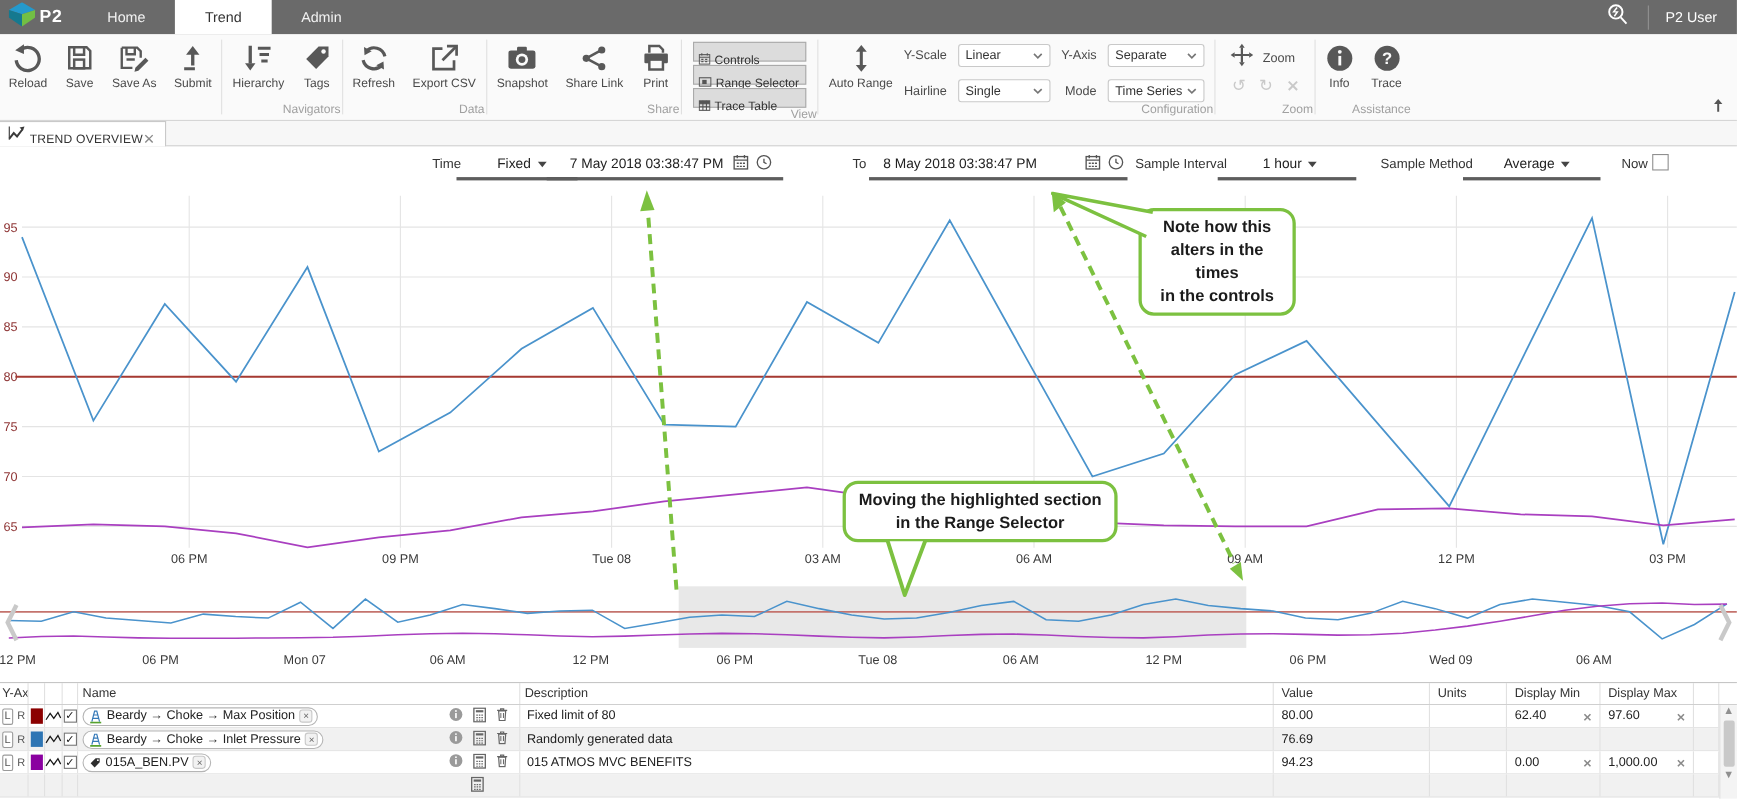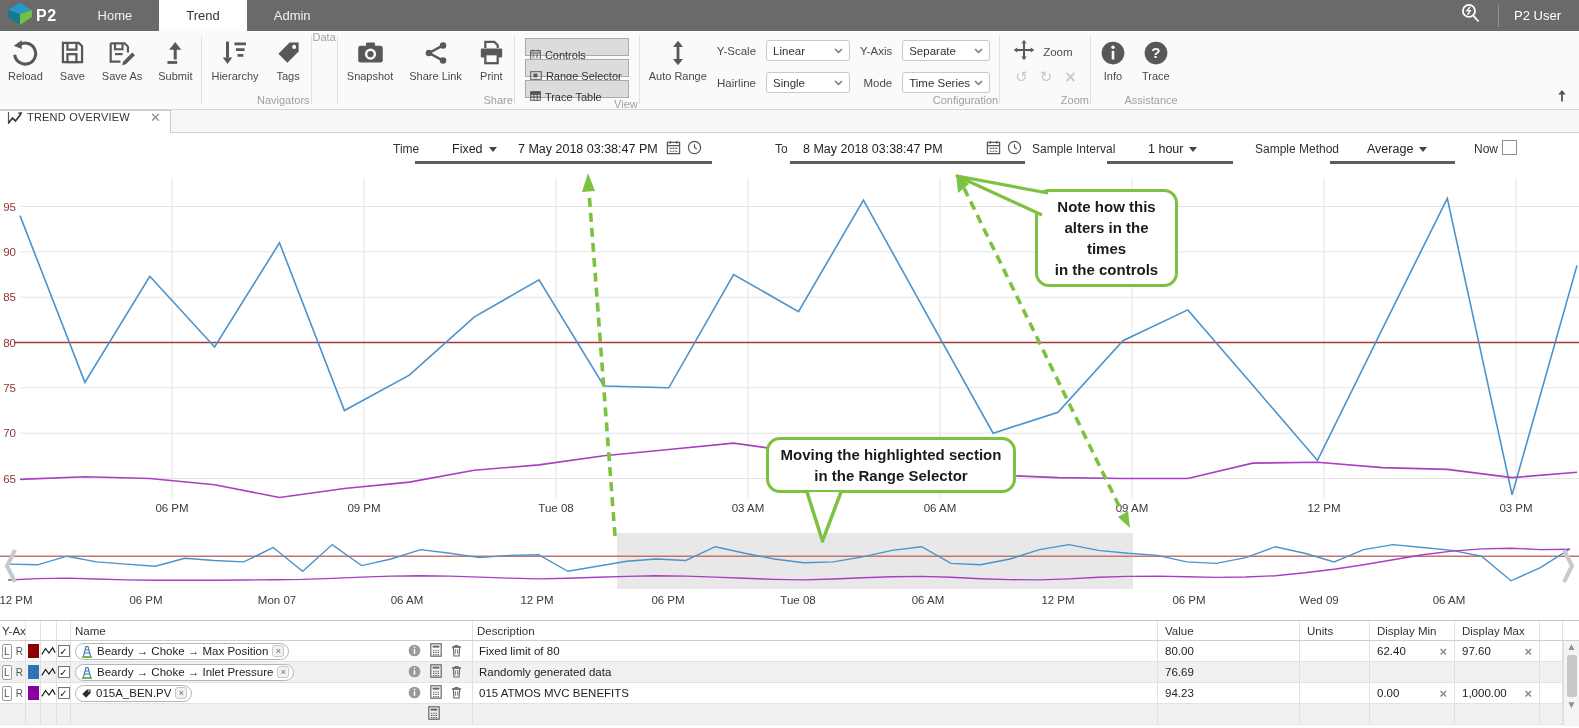--- a/index.html
+++ b/index.html
@@ -30,21 +30,21 @@
   .cfglabel{font-size:11.5px;color:#4a4a4a;text-align:right;white-space:nowrap}
   .sel{height:21px;background:#fff;border:1px solid #c9c9c9;border-radius:3px;font-size:11.5px;color:#333;display:flex;align-items:center;justify-content:space-between;padding:0 6px;cursor:pointer}
   .zoomcol{display:flex;flex-direction:column;flex:1;padding:8px 12px 0}
   .zoomtop{display:flex;align-items:center;gap:8px}
   .zoomtop .ztx{font-size:11.5px;color:#4a4a4a}
   .zoombtm{display:flex;gap:12px;margin-top:5px;padding-left:2px}
   .gray-glyph{font-family:"DejaVu Sans",sans-serif;font-size:15px;color:#c9c9c9;line-height:15px;cursor:default}
   .collapse{margin-left:auto;display:flex;align-items:flex-end;padding:0 10px 6px 0}
   
   .tabbar{position:absolute;top:110px;left:0;width:100%;height:23px;background:#f7f7f7;border-bottom:1px solid #d2d2d2;z-index:34}
-  .tab{position:absolute;left:0;top:0;width:171px;height:23px;background:#fff;border-right:1px solid #c9c9c9;border-top:1px solid #c9c9c9;display:flex;align-items:flex-start;padding:0 9px 0 7px}
+  .tab{position:absolute;left:0;top:0;width:151px;height:23px;background:#fff;border-right:1px solid #c9c9c9;border-top:1px solid #c9c9c9;display:flex;align-items:flex-end;padding:0 9px 0 7px}
   .tabtitle{font-size:11px;color:#333;letter-spacing:.2px;margin-left:4px}
   .tabclose{margin-left:auto;color:#8a8a8a;font-size:13px;cursor:pointer;line-height:13px}
   
   .controls{position:absolute;top:133px;left:0;width:100%;height:37px;background:#fff;z-index:33}
   .ctl{position:absolute;top:9px;font-size:12px;color:#333;white-space:nowrap}
   .ctlval{font-size:12.5px;color:#222;cursor:pointer}
   .ubar{position:absolute;top:28px;height:3px;background:#5d5d5d}
   .caret{display:inline-block;margin-left:6px;width:0;height:0;border-left:4px solid transparent;border-right:4px solid transparent;border-top:5px solid #444;vertical-align:middle}
   .fldicons{position:absolute;top:7px;display:flex;gap:6px}
   .nowchk{position:absolute;top:7px;width:15px;height:15px;border:1px solid #8f8f8f;background:#fff;cursor:pointer}
@@ -166,20 +166,43 @@
               </svg>
             </span>
             <span class="rtx">Tags</span>
           </div>
       </div>
       <div class="rlabel">Navigators</div>
     </div>
     <div class="rdiv"></div>
 
     <div class="rgroup">
+      <div class="rbuttons">
+        <div class="rbtn">
+            <span class="ric">
+              <svg width="28" height="28" viewBox="0 0 24 24" fill="none" stroke="#585858" stroke-width="2.5">
+                <path d="M20.5 10.5a8.6 8.6 0 0 0-14.6-4"></path>
+                <path d="M3.5 13.5a8.6 8.6 0 0 0 14.6 4"></path>
+                <polygon points="4.2,3.2 4.6,9.6 10.2,6.6" fill="#585858" stroke="none"></polygon>
+                <polygon points="19.8,20.8 19.4,14.4 13.8,17.4" fill="#585858" stroke="none"></polygon>
+              </svg>
+            </span>
+            <span class="rtx">Refresh</span>
+          </div>
+        <div class="rbtn">
+            <span class="ric">
+              <svg width="28" height="28" viewBox="0 0 24 24" fill="none" stroke="#585858" stroke-width="2.1">
+                <path d="M10.5 4.5h-7v16h16v-7"></path>
+                <path d="M14 2.5h7.5V10"></path>
+                <path d="M21 3l-10.5 10.5"></path>
+              </svg>
+            </span>
+            <span class="rtx">Export CSV</span>
+          </div>
+      </div>
       <div class="rlabel">Data</div>
     </div>
     <div class="rdiv"></div>
 
     <div class="rgroup">
       <div class="rbuttons">
         <div class="rbtn">
             <span class="ric">
               <svg width="29" height="27" viewBox="0 0 26 24">
                 <rect x="2" y="6" width="22" height="15" rx="2" fill="#585858"></rect>

